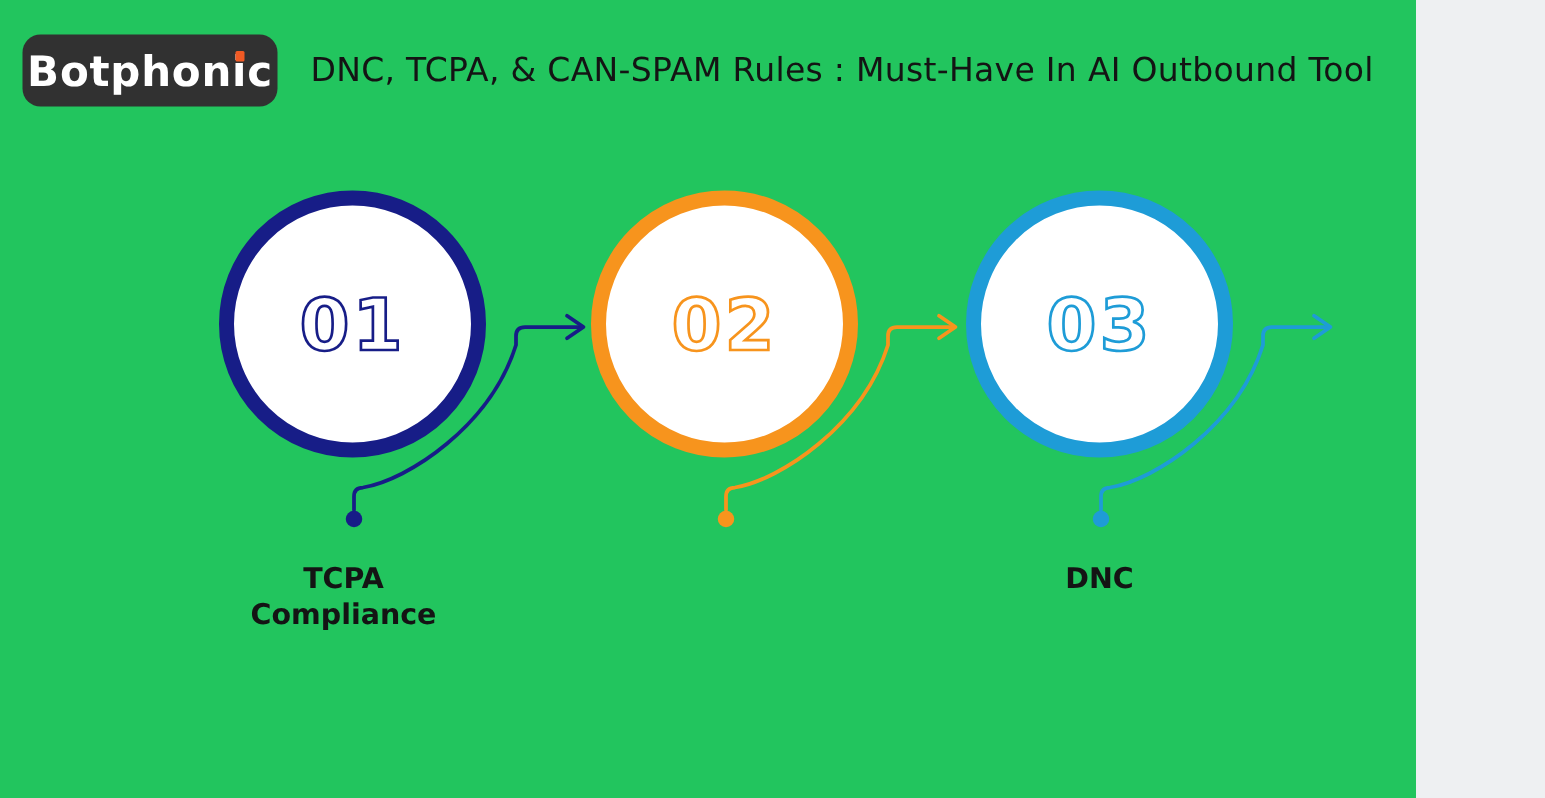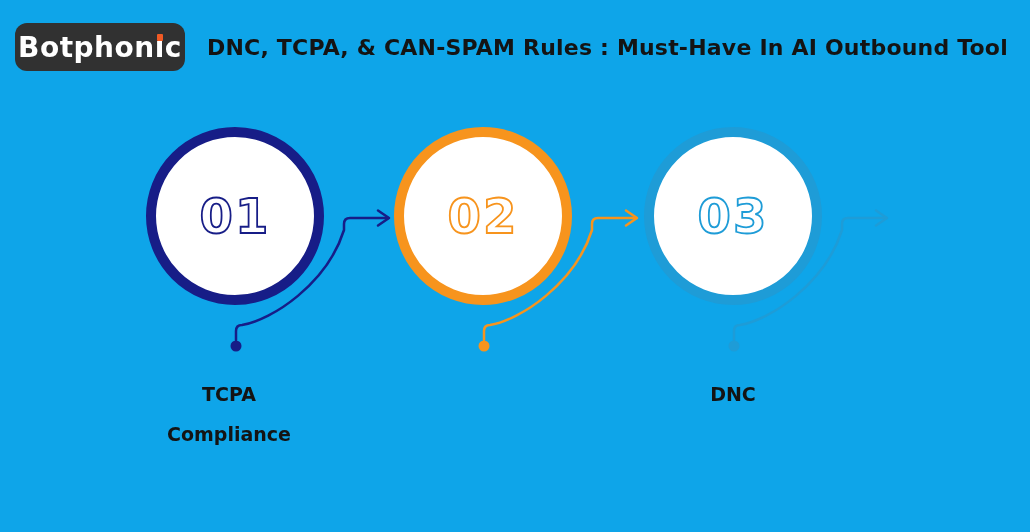--- a/index.html
+++ b/index.html
@@ -1,51 +1,51 @@
 <!DOCTYPE html>
 <html><head>
 <meta charset="utf-8">
 <style>
   * { margin:0; padding:0; box-sizing:border-box; }
   html,body { width:1030px; height:532px; }
   body { font-family:"DejaVu Sans", sans-serif; background:#eef0f2; overflow:hidden; }
 
-  .canvas { position:relative; width:1030px; height:532px; background:#0ea5e9; }
+  .canvas { position:relative; width:944px; height:532px; background:#22c55e; }
 
   
   .header { position:absolute; left:15px; top:23px; display:flex; align-items:center; gap:22px; }
   .logo-box {
     width:170px; height:48px; background:#313131; border-radius:12px;
     display:flex; align-items:center; justify-content:center;
   }
   .logo-text { color:#ffffff; font-size:28px; font-weight:700; letter-spacing:0.5px; white-space:nowrap; }
   .logo-i { position:relative; display:inline-block; }
   .logo-i::after {
     content:""; position:absolute; top:3px; left:50%; transform:translateX(-50%);
     width:6px; height:7px; background:#f15a24; border-radius:1px;
   }
   .page-title {
-    font-size:22px; font-weight:700; color:#141414; letter-spacing:0.2px; white-space:nowrap;
+    font-size:22px; font-weight:400; color:#141414; letter-spacing:0.2px; white-space:nowrap;
   }
 
   
   .diagram-svg { position:absolute; left:0; top:0; width:1030px; height:532px; }
 
   .step-circle { fill:#ffffff; stroke-width:10; }
   .step-number {
     font-family:"DejaVu Sans", sans-serif; font-size:48px; font-weight:700;
     fill:none; stroke-width:1.8; letter-spacing:2px;
   }
   .connector { fill:none; stroke-width:2.5; stroke-linecap:round; stroke-linejoin:round; }
   .arrowhead { fill:none; stroke-width:2.5; stroke-linecap:round; stroke-linejoin:round; }
 
   
   .step-label {
     position:absolute; top:374px; text-align:center;
-    font-size:19px; font-weight:700; color:#141414; line-height:40px;
+    font-size:19px; font-weight:700; color:#141414; line-height:24px;
   }
   .label-1 { left:159px; width:140px; }
   .label-2 { left:398px; width:170px; }
   .label-3 { left:663px; width:140px; }
 </style>
 </head>
 <body>
 
 <div class="canvas">
 

